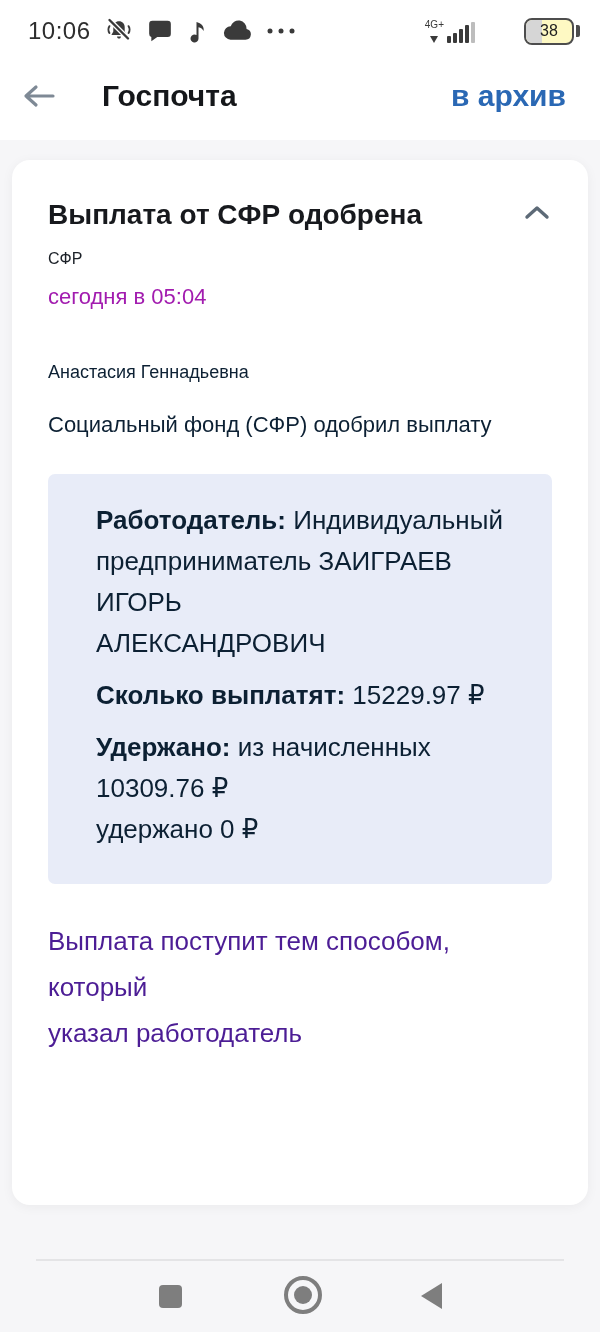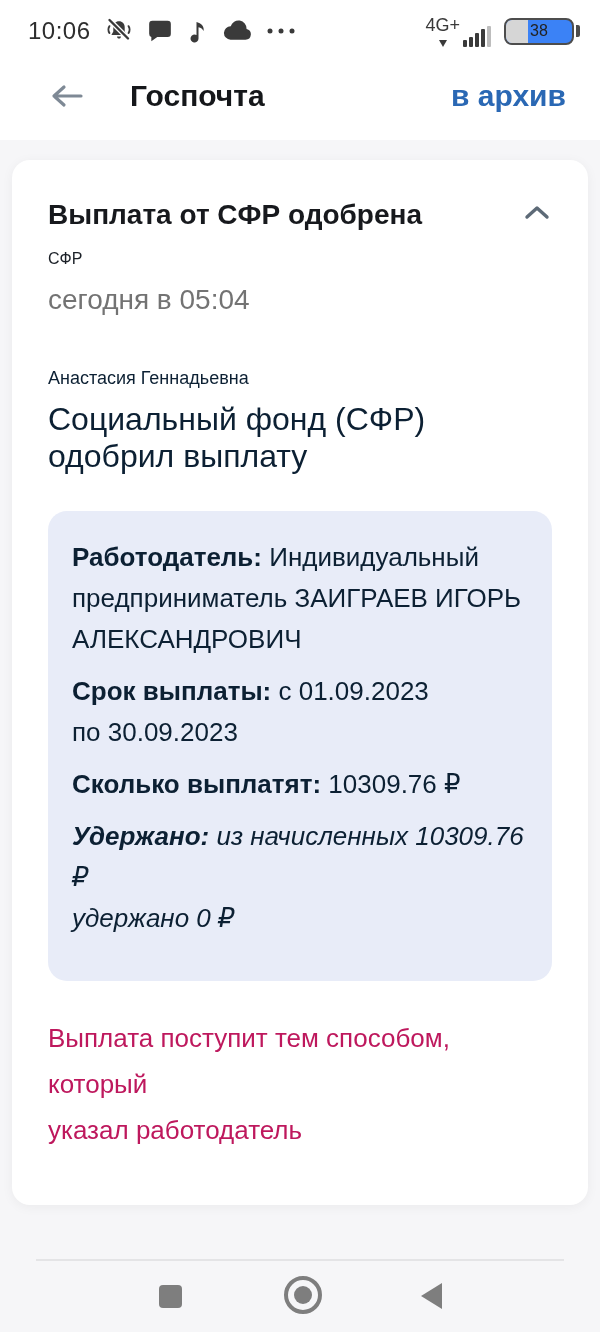--- a/index.html
+++ b/index.html
@@ -12,67 +12,68 @@
   
   .status-bar{
     position:absolute;top:12px;left:28px;right:20px;height:38px;
     display:flex;align-items:center;gap:13px;color:#323232;
   }
   .sb-time{font-size:24px;letter-spacing:.5px;color:#2e2e2e;}
   .sb-spacer{flex:1;}
   .sb-icon{display:flex;align-items:center;}
   .net{display:flex;align-items:flex-end;gap:3px;}
   .net-left{display:flex;flex-direction:column;align-items:center;line-height:1;}
-  .net-label{font-size:18px;color:#3a3a3a;margin-bottom:6px;}
+  .net-label{font-size:10px;color:#3a3a3a;margin-bottom:6px;}
   .net-arrow{width:0;height:0;border-left:4px solid transparent;border-right:4px solid transparent;border-top:7px solid #3a3a3a;}
   .bars{display:flex;align-items:flex-end;gap:2px;}
   .bar{width:4px;background:#3a3a3a;border-radius:1px;}
   .bar:nth-child(1){height:7px;}
   .bar:nth-child(2){height:10px;}
   .bar:nth-child(3){height:14px;}
   .bar:nth-child(4){height:18px;}
   .bar:nth-child(5){height:21px;background:#bdbdbd;}
   .battery-wrap{display:flex;align-items:center;gap:2px;}
   .battery{
-    position:relative;width:70px;height:27px;border:2.5px solid #4d4d4d;border-radius:8px;
+    position:relative;width:50px;height:27px;border:2.5px solid #4d4d4d;border-radius:8px;
     box-sizing:border-box;overflow:hidden;display:flex;align-items:center;justify-content:center;
-    background:#3b82f6;
+    background:#fef9c3;
+    margin-left:36px;
   }
   .battery-fill{position:absolute;left:0;top:0;bottom:0;width:34%;background:#d6d6d6;}
   .battery-num{position:relative;font-size:16px;color:#222;z-index:1;}
   .battery-nub{width:4px;height:12px;background:#4d4d4d;border-radius:0 2px 2px 0;}
   
-  .header{position:absolute;top:70px;left:48px;right:34px;height:52px;display:flex;align-items:center;}
+  .header{position:absolute;top:70px;left:20px;right:34px;height:52px;display:flex;align-items:center;}
   .back-btn{display:flex;align-items:center;cursor:pointer;}
   .app-title{margin-left:44px;font-size:30px;font-weight:bold;color:#15171a;}
   .archive-link{margin-left:auto;font-size:30px;font-weight:bold;color:#2a68b4;cursor:pointer;}
   
   .content-bg{position:absolute;top:140px;left:0;width:600px;height:1192px;background:#f6f6f8;}
   
   .card{
     position:absolute;top:160px;left:12px;width:576px;height:1045px;box-sizing:border-box;
     background:#ffffff;border-radius:18px;box-shadow:0 2px 12px rgba(0,0,0,.05);
     padding:38px 36px 0;
   }
   .msg-header{display:flex;align-items:flex-start;justify-content:space-between;gap:13px;}
   .msg-title{font-size:28px;font-weight:bold;color:#17191d;line-height:34px;}
   .collapse-btn{margin-top:6px;cursor:pointer;flex-shrink:0;}
   .msg-sender{margin-top:18px;font-size:16px;color:#1b2027;}
-  .msg-time{margin-top:16px;font-size:28px;color:#737373;}
+  .msg-time{margin-top:16px;font-size:22px;color:#a21caf;}
   .msg-recipient{margin-top:52px;font-size:18px;color:#0c2033;}
-  .msg-intro{margin-top:12px;font-size:32px;color:#0c2033;}
+  .msg-intro{margin-top:29px;font-size:22px;color:#0c2033;}
   .details-box{
-    margin-top:36px;background:#e8ecf8;border-radius:19px;
-    padding:26px 24px;
+    margin-top:36px;background:#e8ecf8;border-radius:7px;
+    padding:26px 48px;
   }
   .detail-row{margin:0 0 11px;font-size:26px;line-height:41px;color:#0c2033;}
-  .detail-row:last-child{margin-bottom:16px;font-style:italic;}
+  .detail-row:last-child{margin-bottom:8px;}
   .detail-row b{font-weight:bold;color:#0c2033;}
   .detail-row span{white-space:pre-line;}
-  .msg-footer{margin-top:34px;font-size:26px;line-height:46px;color:#be185d;white-space:pre-line;}
+  .msg-footer{margin-top:34px;font-size:26px;line-height:46px;color:#4c1d95;white-space:pre-line;}
   
   .nav-divider{position:absolute;top:1259px;left:36px;width:528px;height:2px;background:#e4e4e6;}
   .nav-recents{position:absolute;top:1285px;left:159px;width:23px;height:23px;background:#7e7e7e;border-radius:4px;cursor:pointer;}
   .nav-home{
     position:absolute;top:1276px;left:284px;width:38px;height:38px;box-sizing:border-box;
     border:4px solid #7e7e7e;border-radius:50%;display:flex;align-items:center;justify-content:center;cursor:pointer;
   }
   .nav-home-dot{width:18px;height:18px;background:#7e7e7e;border-radius:50%;}
   .nav-back{
     position:absolute;top:1283px;left:421px;width:0;height:0;cursor:pointer;
@@ -160,23 +161,21 @@
     </span>
   </div>
   <div class="msg-sender">СФР</div>
   <div class="msg-time">сегодня в 05:04</div>
   <div class="msg-recipient">Анастасия Геннадьевна</div>
   <div class="msg-intro">Социальный фонд (СФР) одобрил выплату</div>
   <div class="details-box">
       <p class="detail-row"><b>Работодатель:</b><span> Индивидуальный
 предприниматель ЗАИГРАЕВ ИГОРЬ
 АЛЕКСАНДРОВИЧ</span></p>
-      <p class="detail-row"><b>Срок выплаты:</b><span> с 01.09.2023
-по 30.09.2023</span></p>
-      <p class="detail-row"><b>Сколько выплатят:</b><span> 10309.76 ₽</span></p>
+      <p class="detail-row"><b>Сколько выплатят:</b><span> 15229.97 ₽</span></p>
       <p class="detail-row"><b>Удержано:</b><span> из начисленных 10309.76 ₽
 удержано 0 ₽</span></p>
     </div>
   <div class="msg-footer">Выплата поступит тем способом, который
 указал работодатель</div>
 </div>
 
 <div class="nav-divider"></div>
 <div class="nav-recents"></div>
 <div class="nav-home">

